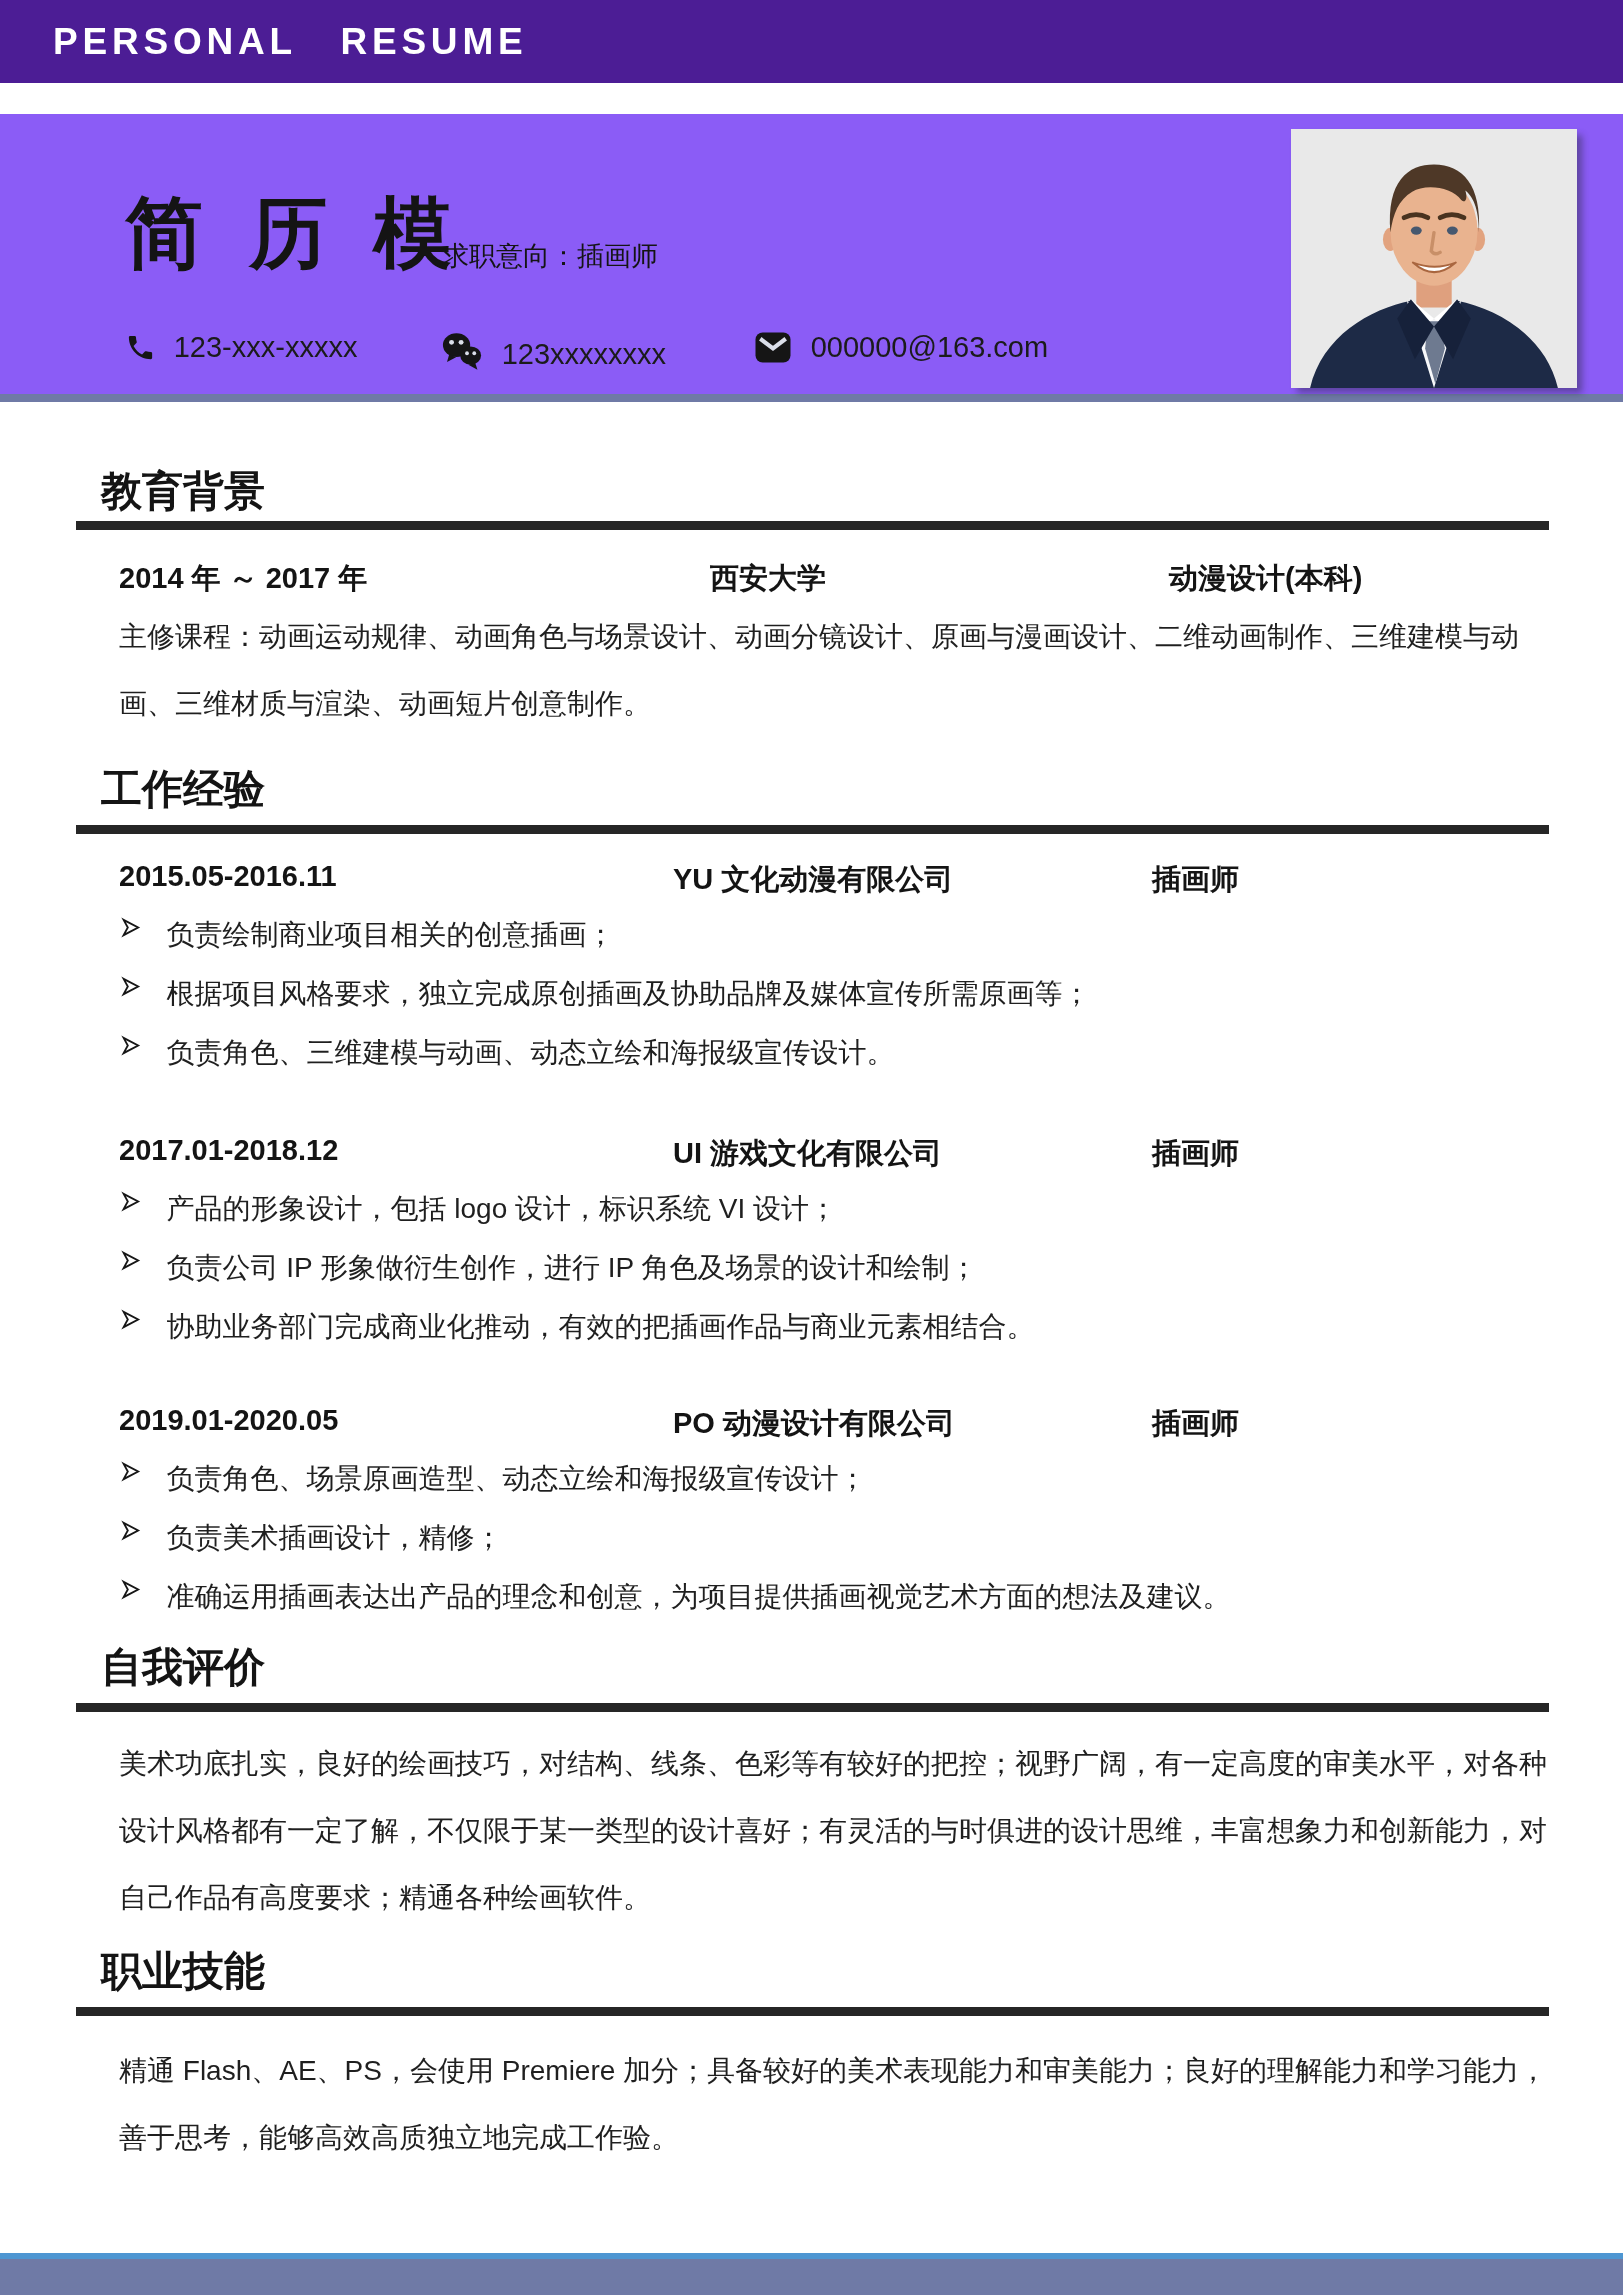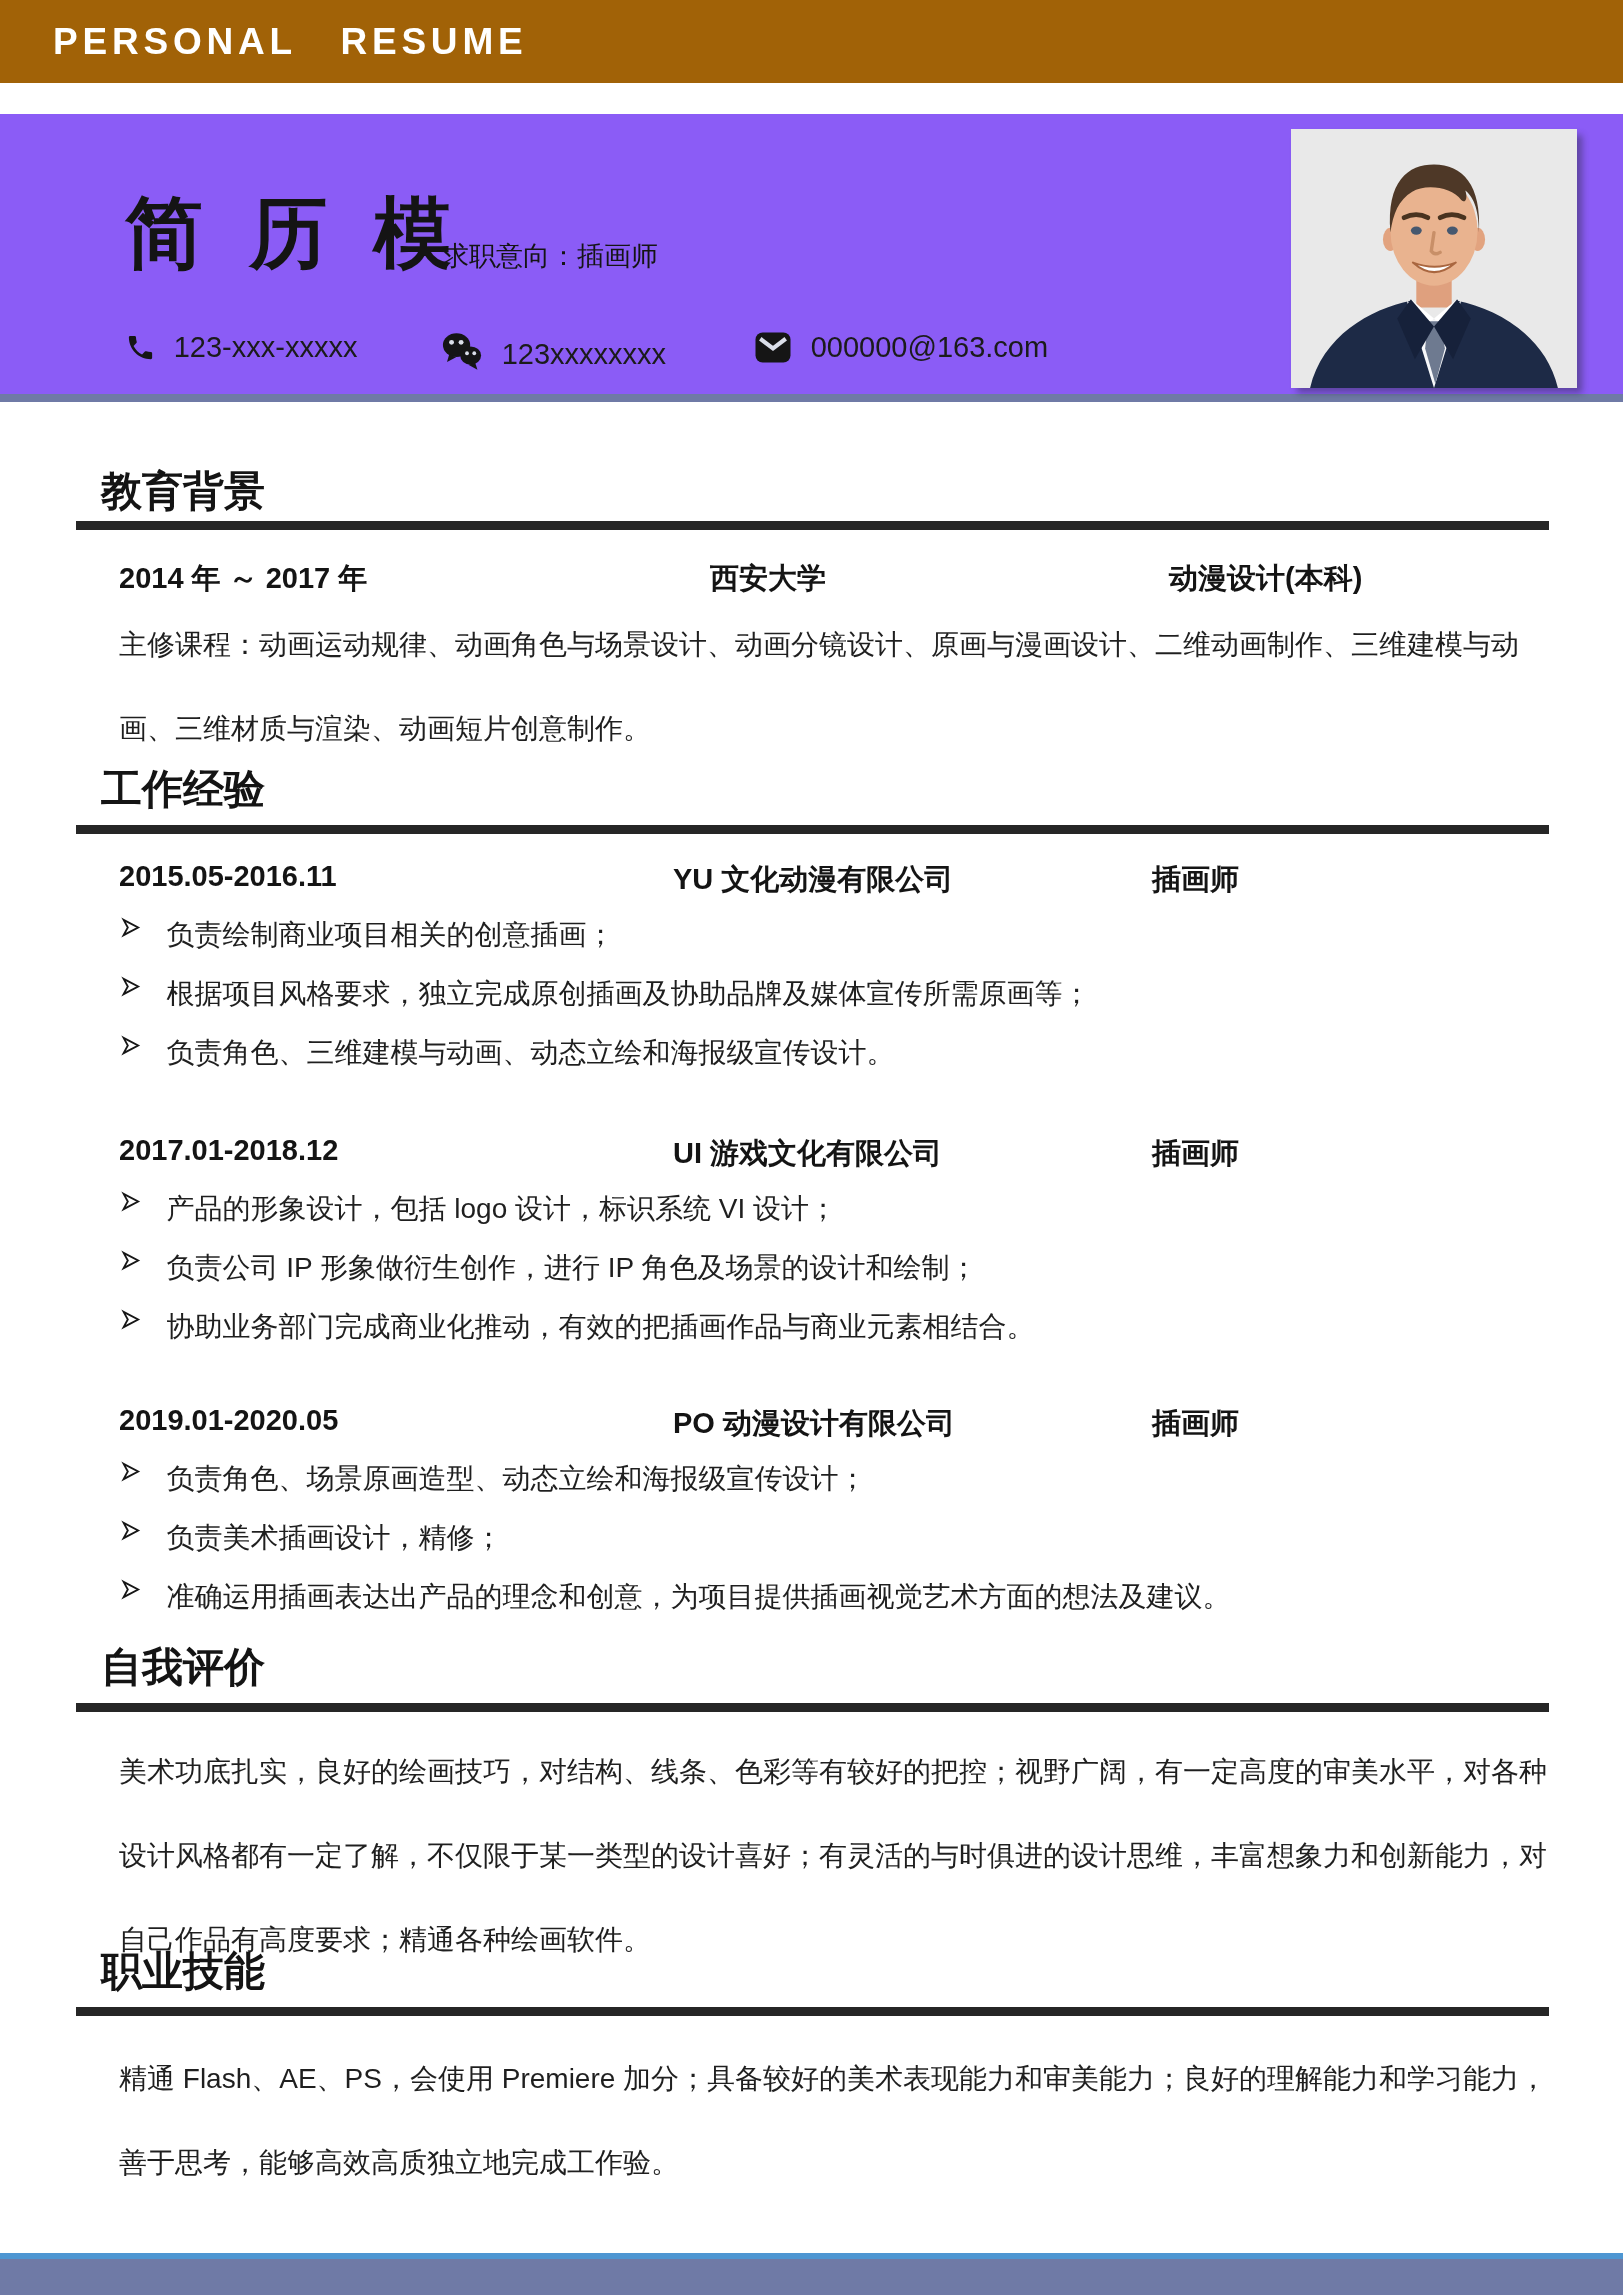--- a/index.html
+++ b/index.html
@@ -11,21 +11,21 @@
     background:#ffffff;
     font-family:"Liberation Sans","DejaVu Sans",sans-serif;
     color:#161616;
     overflow:hidden;
   }
   .abs{position:absolute;}
 
   
   .banner{
     left:0;top:0;width:1623px;height:83px;
-    background:#a16207;
+    background:#4c1d95;
   }
   .banner-title{
     position:absolute;left:53px;top:0;height:83px;line-height:83px;
     color:#ffffff;font-size:37px;font-weight:bold;
     letter-spacing:4.8px;word-spacing:29px;
   }
 
   
   .profile{
     left:0;top:114px;width:1623px;height:280px;
@@ -62,21 +62,21 @@
   .sec-rule{
     left:76px;width:1473px;height:8.9px;background:#262626;
   }
   .row-line{
     left:0;width:1374px;height:38px;
     font-size:29px;font-weight:bold;color:#141414;
   }
   .row-line span{position:absolute;white-space:nowrap;}
   .para{
     left:119px;width:1430px;
-    font-size:28px;line-height:84px;color:#1f1f1f;
+    font-size:28px;line-height:67px;color:#1f1f1f;
     text-align:left;
   }
   .bullet{
     left:119px;width:1432px;height:41px;
     display:flex;gap:24.5px;
     font-size:28px;color:#1f1f1f;white-space:nowrap;
   }
   .bullet svg{flex:0 0 auto;display:block;}
 
   

